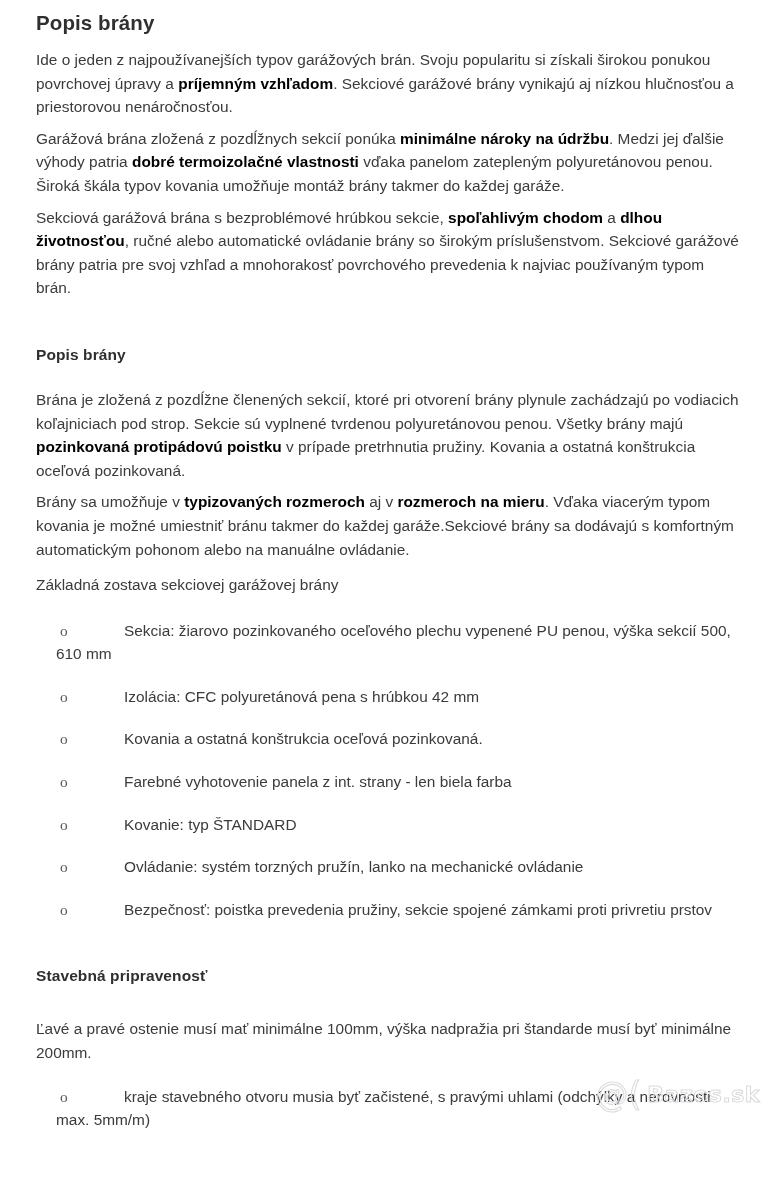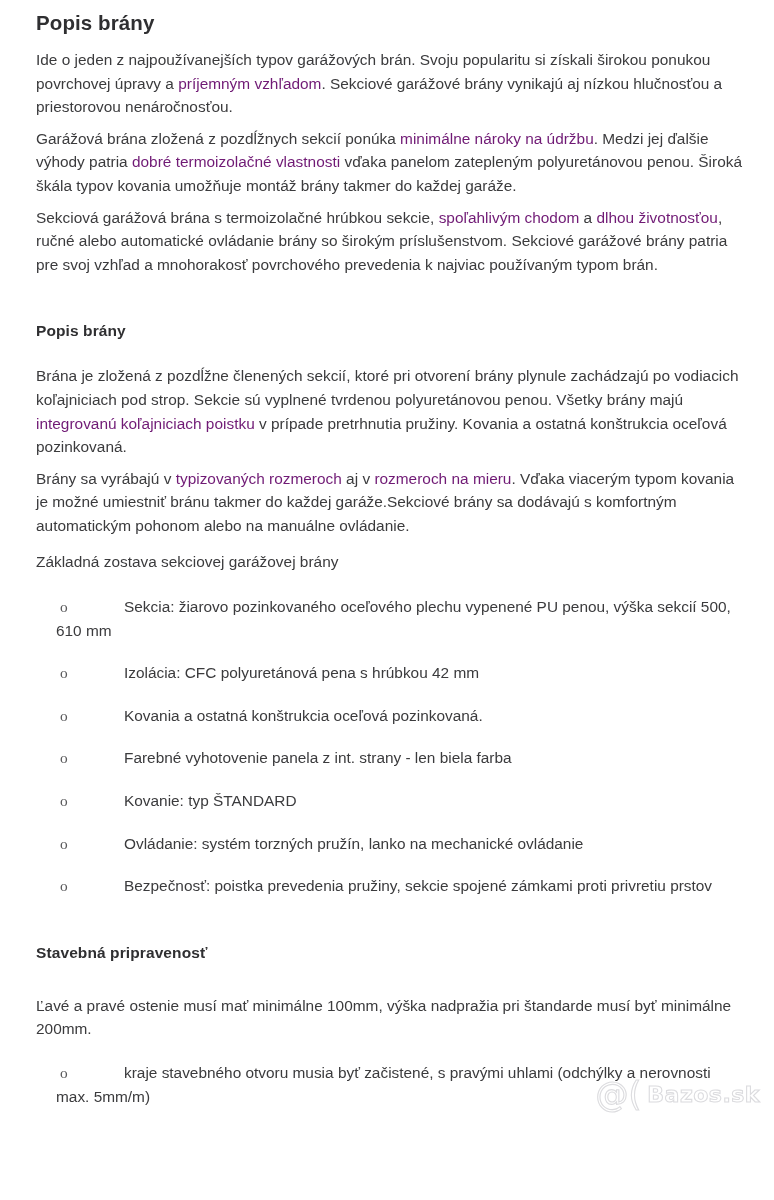--- a/index.html
+++ b/index.html
@@ -57,22 +57,22 @@
   p.para {
     font-size: 15.4px;
     line-height: 23.6px;
     margin: 0;
     color: #3b3b3d;
     text-align: left;
     letter-spacing: 0.01px;
   }
 
   p.para b, p.para strong {
-    font-weight: 400;
-    color: #701a75;
+    font-weight: 700;
+    color: #000000;
   }
 
   
   .gap-sm  { height: 8px; }
   .gap-md  { height: 12px; }
   .gap-lg  { height: 22px; }
   .gap-xxl { height: 44px; }
 
   
   ul.olist {
@@ -146,33 +146,33 @@
 
     <h1 class="doc-title">Popis brány</h1>
 
     <div class="gap-md"></div>
 
     <div>
       <p class="para"><span>Ide o jeden z najpoužívanejších typov garážových brán. Svoju popularitu si získali širokou ponukou povrchovej úpravy a </span><b>príjemným vzhľadom</b><span>. Sekciové garážové brány vynikajú aj nízkou hlučnosťou a priestorovou nenáročnosťou.</span></p>
       <div class="gap-sm"></div>
       <p class="para"><span>Garážová brána zložená z pozdĺžnych sekcií ponúka </span><b>minimálne nároky na údržbu</b><span>. Medzi jej ďalšie výhody patria </span><b>dobré termoizolačné vlastnosti</b><span> vďaka panelom zatepleným polyuretánovou penou. Široká škála typov kovania umožňuje montáž brány takmer do každej garáže.</span></p>
       <div class="gap-sm"></div>
-      <p class="para"><span>Sekciová garážová brána s termoizolačné hrúbkou sekcie, </span><b>spoľahlivým chodom</b><span> a </span><b>dlhou životnosťou</b><span>, ručné alebo automatické ovládanie brány so širokým príslušenstvom. Sekciové garážové brány patria pre svoj vzhľad a mnohorakosť povrchového prevedenia k najviac používaným typom brán.</span></p>
+      <p class="para"><span>Sekciová garážová brána s bezproblémové hrúbkou sekcie, </span><b>spoľahlivým chodom</b><span> a </span><b>dlhou životnosťou</b><span>, ručné alebo automatické ovládanie brány so širokým príslušenstvom. Sekciové garážové brány patria pre svoj vzhľad a mnohorakosť povrchového prevedenia k najviac používaným typom brán.</span></p>
     </div>
 
     <div class="gap-xxl"></div>
 
     <h2 class="section-title">Popis brány</h2>
 
     <div class="gap-lg"></div>
 
     <div>
-      <p class="para"><span>Brána je zložená z pozdĺžne členených sekcií, ktoré pri otvorení brány plynule zachádzajú po vodiacich koľajniciach pod strop. Sekcie sú vyplnené tvrdenou polyuretánovou penou.  Všetky brány majú </span><b>integrovanú koľajniciach poistku</b><span> v prípade pretrhnutia pružiny. Kovania a ostatná konštrukcia oceľová pozinkovaná.</span></p>
-      <div class="gap-sm"></div>
-      <p class="para"><span>Brány sa vyrábajú v </span><b>typizovaných rozmeroch</b><span> aj v </span><b>rozmeroch na mieru</b><span>. Vďaka viacerým typom kovania je možné umiestniť bránu takmer do každej garáže.Sekciové brány sa dodávajú s komfortným automatickým pohonom alebo na manuálne ovládanie.</span></p>
+      <p class="para"><span>Brána je zložená z pozdĺžne členených sekcií, ktoré pri otvorení brány plynule zachádzajú po vodiacich koľajniciach pod strop. Sekcie sú vyplnené tvrdenou polyuretánovou penou.  Všetky brány majú </span><b>pozinkovaná protipádovú poistku</b><span> v prípade pretrhnutia pružiny. Kovania a ostatná konštrukcia oceľová pozinkovaná.</span></p>
+      <div class="gap-sm"></div>
+      <p class="para"><span>Brány sa umožňuje v </span><b>typizovaných rozmeroch</b><span> aj v </span><b>rozmeroch na mieru</b><span>. Vďaka viacerým typom kovania je možné umiestniť bránu takmer do každej garáže.Sekciové brány sa dodávajú s komfortným automatickým pohonom alebo na manuálne ovládanie.</span></p>
       <div class="gap-md"></div>
       <p class="para"><span>Základná zostava sekciovej garážovej brány</span></p>
     </div>
 
     <div class="gap-lg"></div>
 
     <ul class="olist">
         <li>
           <span class="marker">o</span>
           <span class="item-text">Sekcia: žiarovo pozinkovaného oceľového plechu vypenené PU penou, výška sekcií 500, 610 mm</span>

